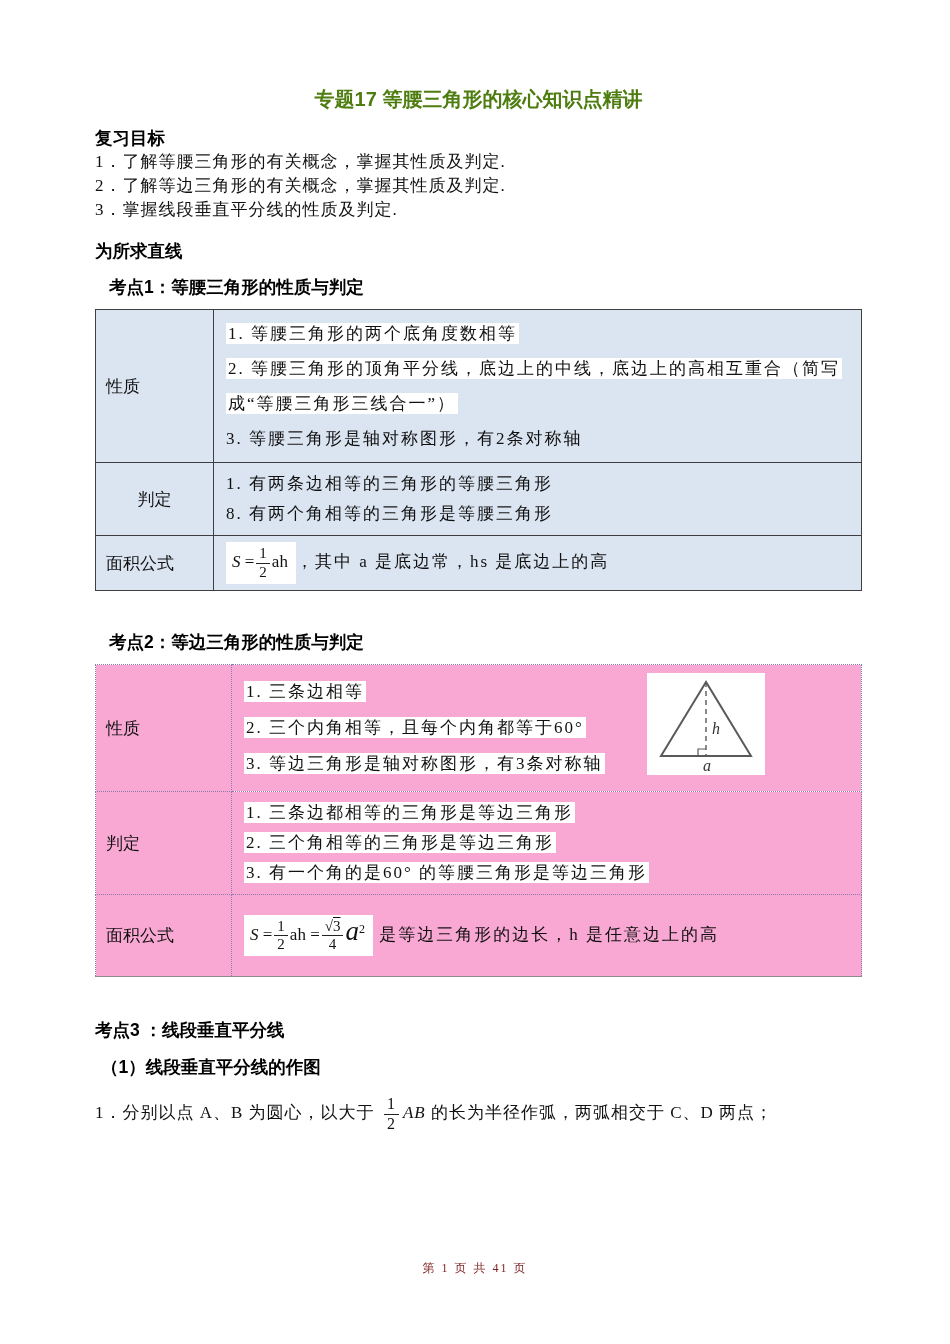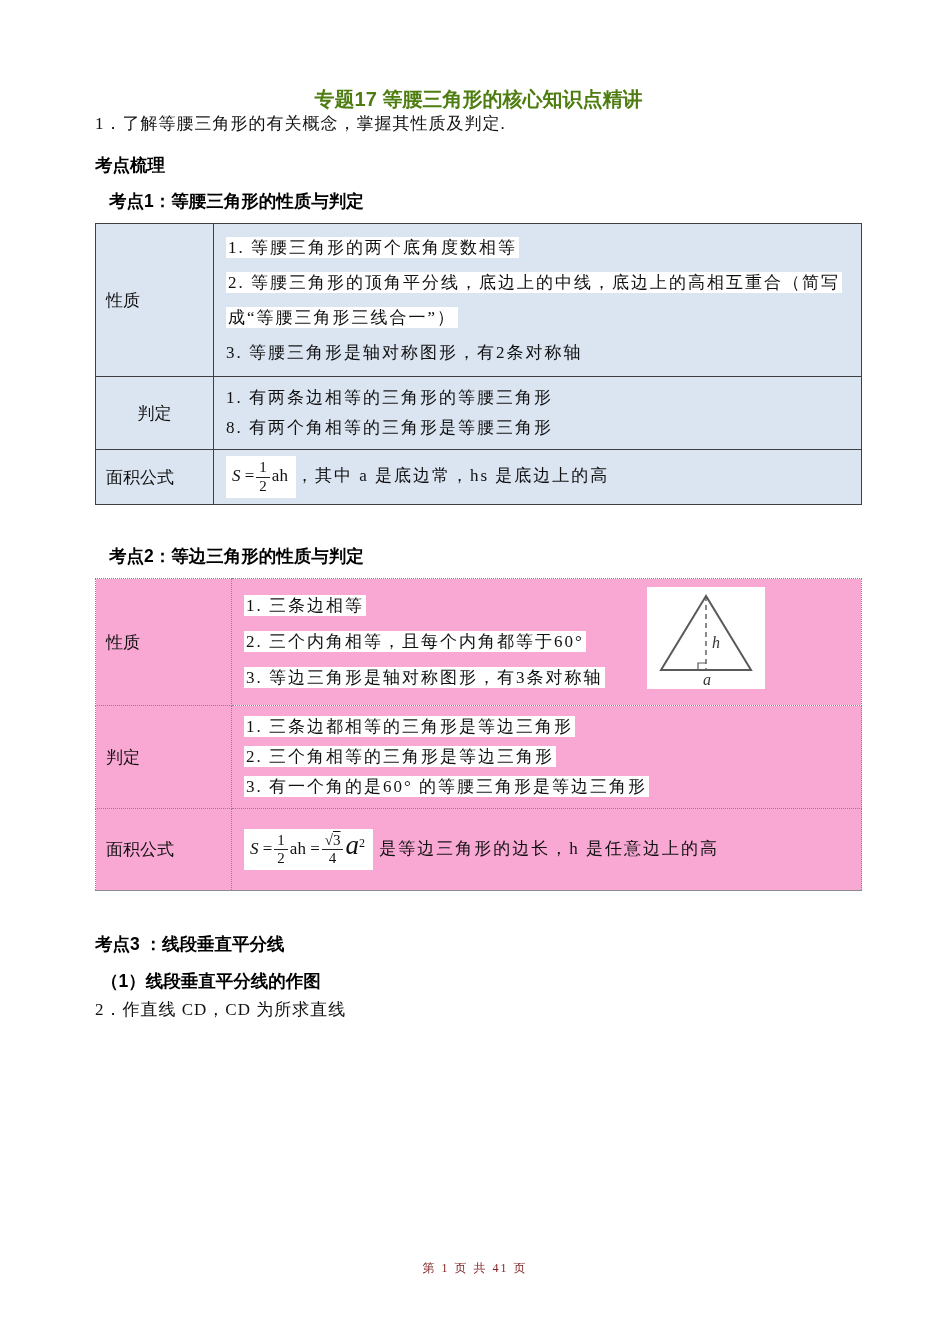--- a/index.html
+++ b/index.html
@@ -83,23 +83,26 @@
     text-align:center; font-size:12px; letter-spacing:2px; color:#7f1d1d;
   }
 </style>
 </head>
 <body>
 
 <div class="content">
 
   <div class="doc-title">专题17 等腰三角形的核心知识点精讲</div>
 
+  <div class="hhead review-heading">复习目标</div>
   <div class="review-item">1．了解等腰三角形的有关概念，掌握其性质及判定.</div>
+  <div class="review-item">2．了解等边三角形的有关概念，掌握其性质及判定.</div>
+  <div class="review-item">3．掌握线段垂直平分线的性质及判定.</div>
 
-  <div class="hhead outline-heading">考点梳理</div>
+  <div class="hhead outline-heading">为所求直线</div>
 
   <div class="hhead kp-heading">考点1：等腰三角形的性质与判定</div>
 
   <table class="kp-table t1">
     <tbody>
         <tr class="row-props-1">
       <td class="lbl">性质</td>
       <td class="cell">
         <div class="tline"><span class="hl">1. 等腰三角形的两个底角度数相等</span></div>
         <div class="tline"><span class="hl">2. 等腰三角形的顶角平分线，底边上的中线，底边上的高相互重合（简写成“等腰三角形三线合一”）</span></div>
@@ -160,17 +163,21 @@
           <span>=</span><span class="frac"><span class="fn"><span class="rad-sign">√</span><span class="rad-val">3</span></span><span class="fd">4</span></span><span class="biga">a</span><span class="supsc">2</span></span>
         <span class="area-tail">是等边三角形的边长，h 是任意边上的高</span>
       </td>
     </tr>
   </tbody>
     </table>
 
   <div class="hhead kp3-heading">考点3 ：线段垂直平分线</div>
   <div class="hhead kp3-sub">（1）线段垂直平分线的作图</div>
 
-  <div class="step step2">2．作直线 CD，CD 为所求直线</div>
+  <div class="step step1">
+    <span>1．分别以点 A、B 为圆心，以大于</span>
+    <span class="frac"><span class="fn">1</span><span class="fd">2</span></span><span class="mi">AB</span>
+    <span>的长为半径作弧，两弧相交于 C、D 两点；</span>
+  </div>
 
 </div>
 
 <div class="page-footer">第 1 页 共 41 页</div>
 
 </body></html>

